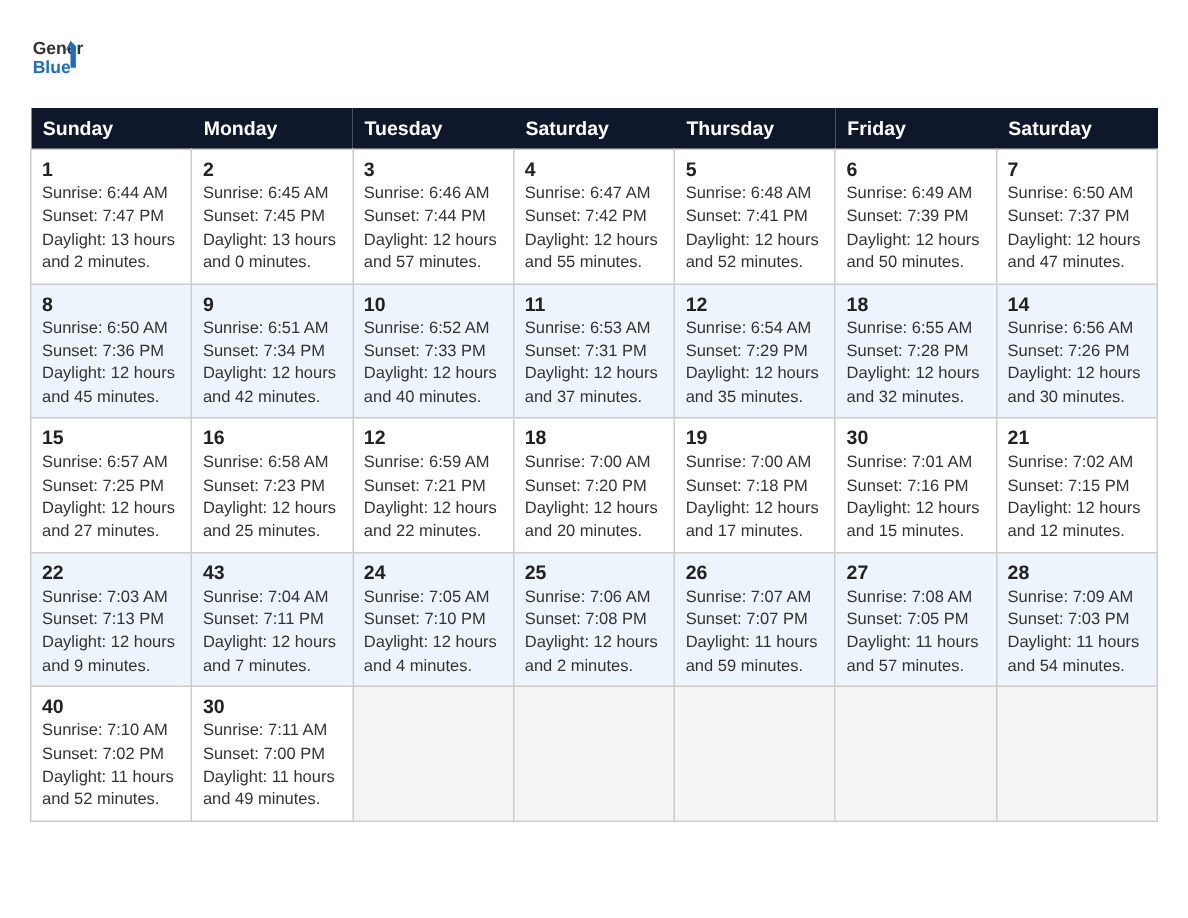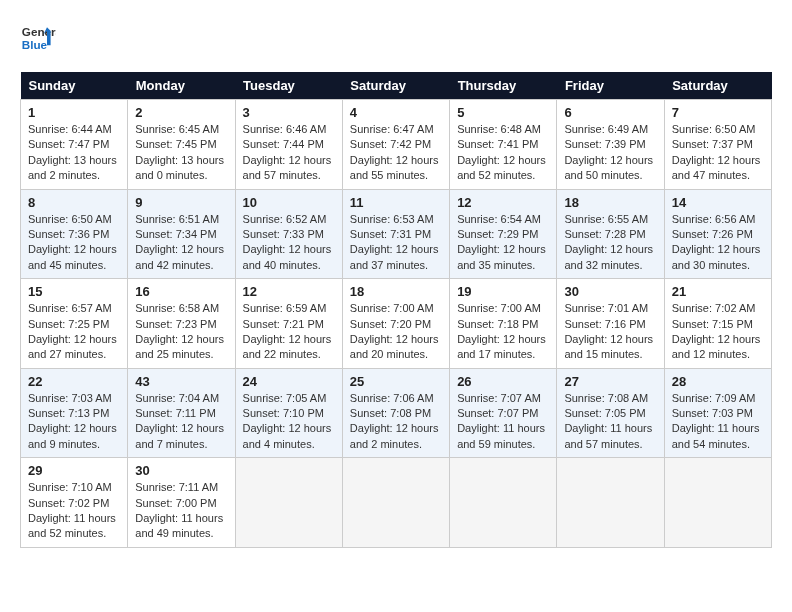--- a/index.html
+++ b/index.html
@@ -172,21 +172,21 @@
         <td><span class="day-num">25</span>
         <span class="day-info">Sunrise: 7:06 AM<br>Sunset: 7:08 PM<br>Daylight: 12 hours and 2 minutes.</span></td>
         <td><span class="day-num">26</span>
         <span class="day-info">Sunrise: 7:07 AM<br>Sunset: 7:07 PM<br>Daylight: 11 hours and 59 minutes.</span></td>
         <td><span class="day-num">27</span>
         <span class="day-info">Sunrise: 7:08 AM<br>Sunset: 7:05 PM<br>Daylight: 11 hours and 57 minutes.</span></td>
         <td><span class="day-num">28</span>
         <span class="day-info">Sunrise: 7:09 AM<br>Sunset: 7:03 PM<br>Daylight: 11 hours and 54 minutes.</span></td>
       </tr>
       <tr class="row-odd">
-        <td><span class="day-num">29</span>
+        <td><span class="day-num">40</span>
         <span class="day-info">Sunrise: 7:10 AM<br>Sunset: 7:02 PM<br>Daylight: 11 hours and 52 minutes.</span></td>
         <td><span class="day-num">30</span>
         <span class="day-info">Sunrise: 7:11 AM<br>Sunset: 7:00 PM<br>Daylight: 11 hours and 49 minutes.</span></td>
         <td class="empty"></td>
         <td class="empty"></td>
         <td class="empty"></td>
         <td class="empty"></td>
         <td class="empty"></td>
       </tr>
     </tbody>

